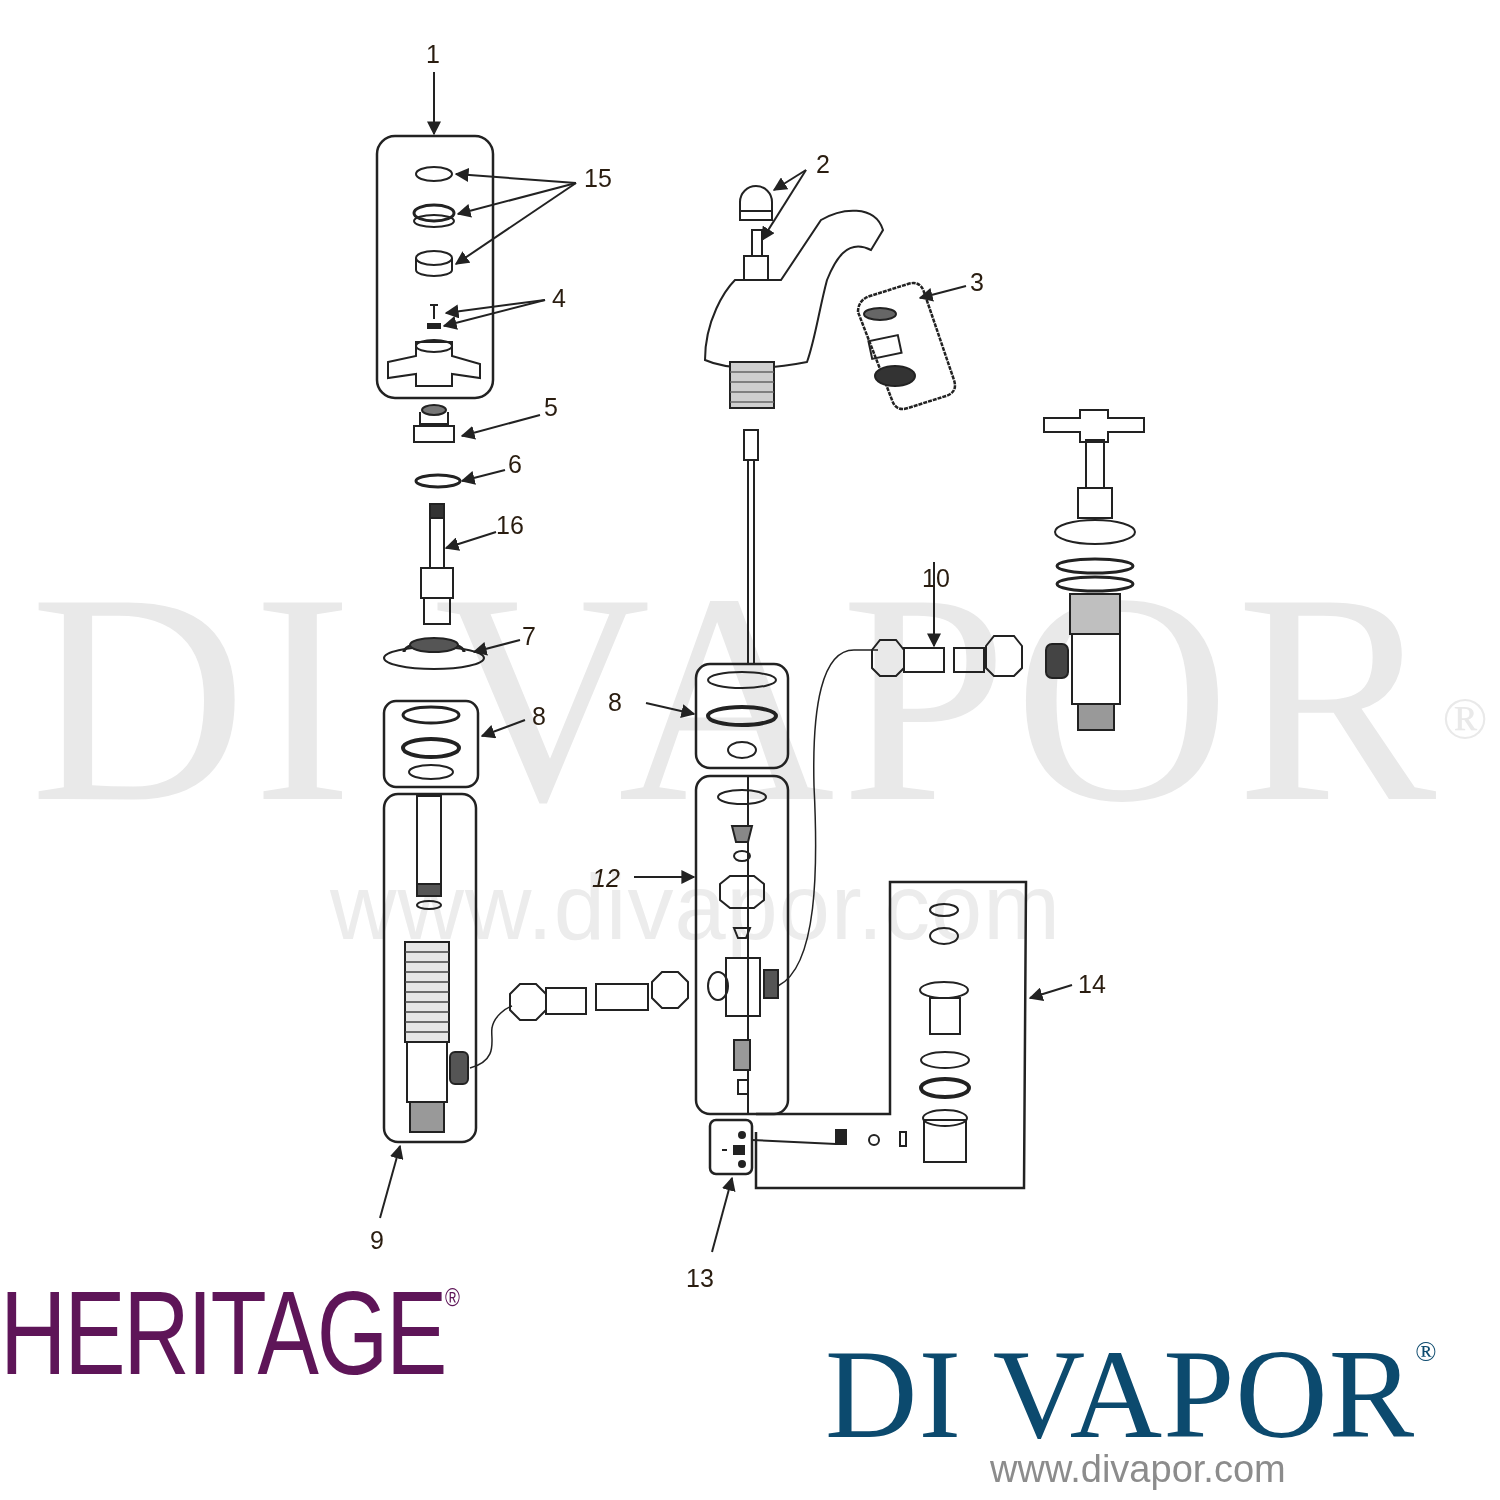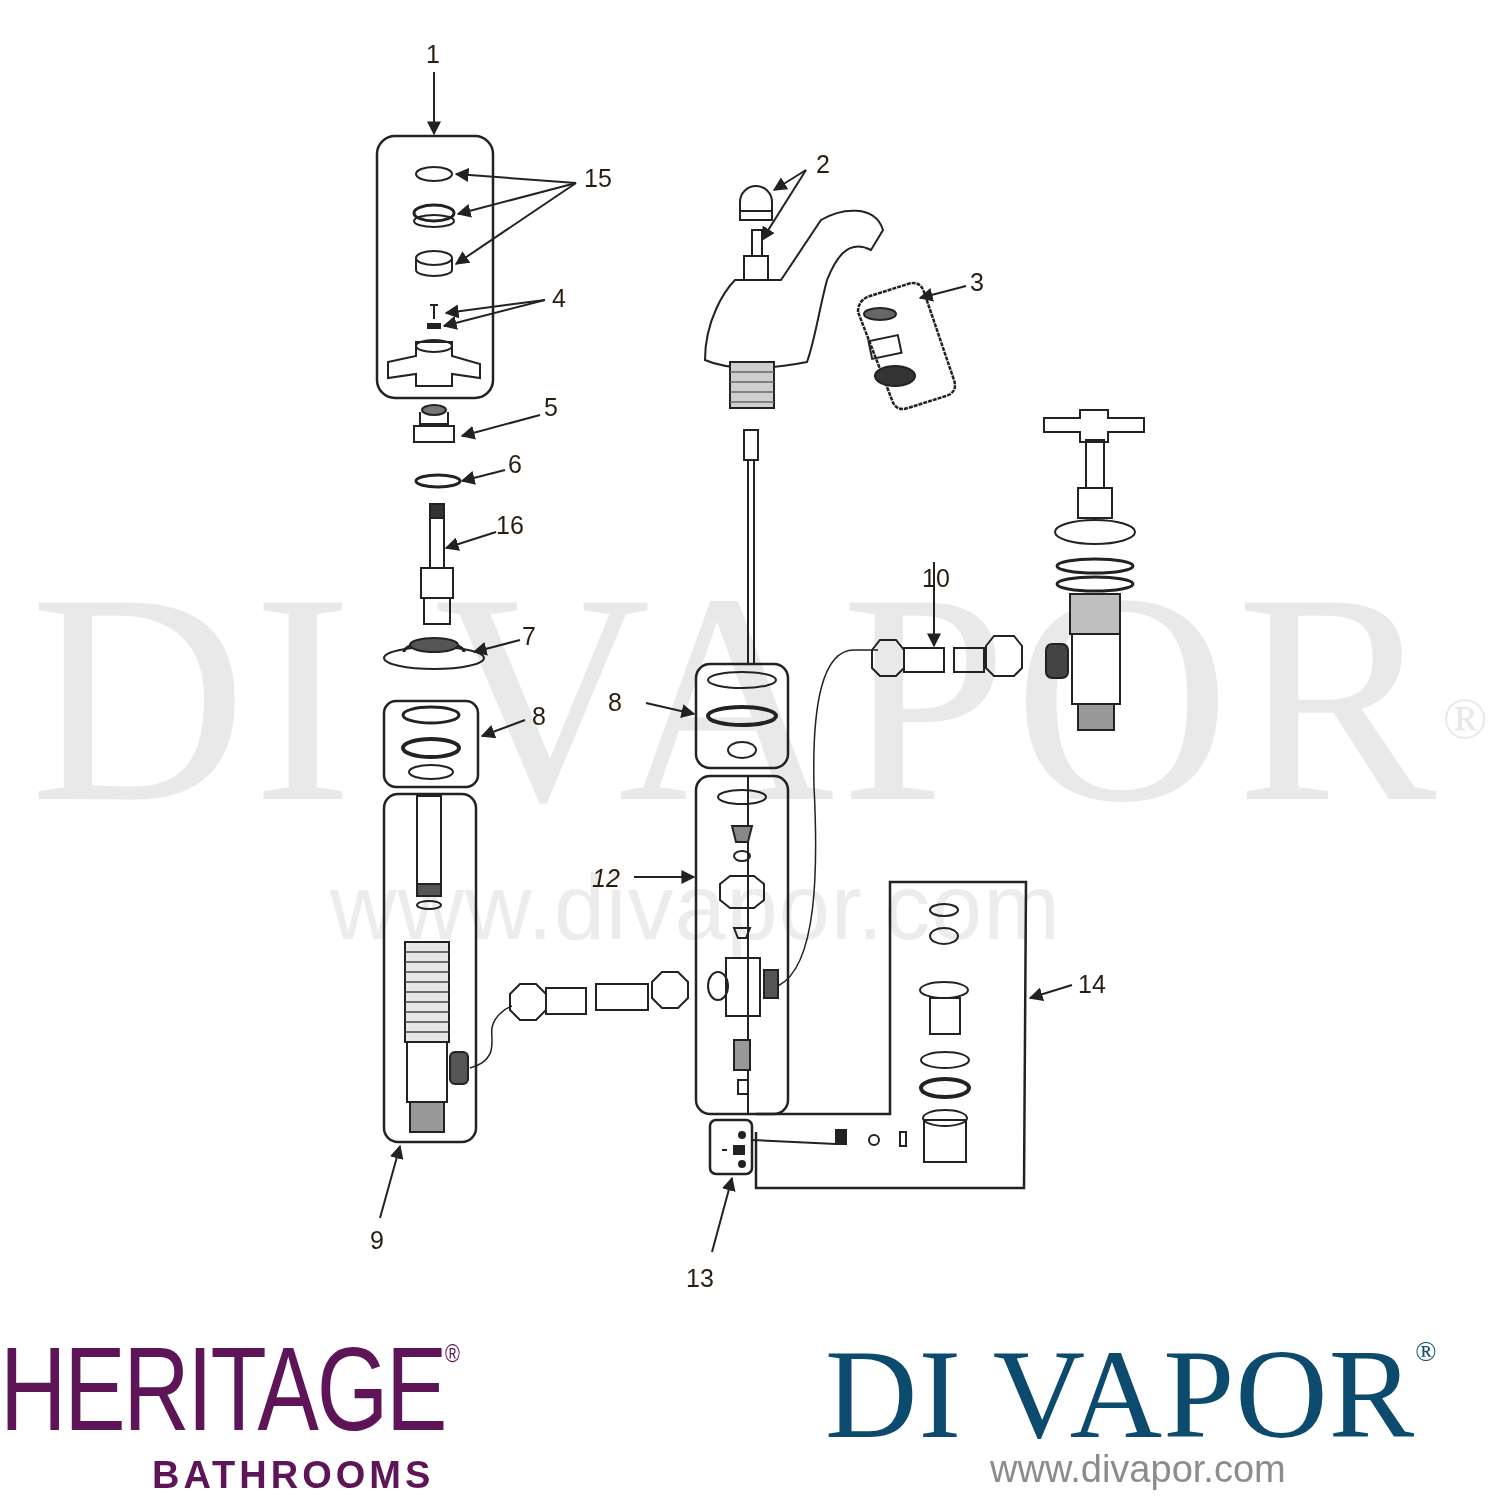--- a/index.html
+++ b/index.html
@@ -2,21 +2,21 @@
 <html><head>
 <meta charset="utf-8">
 <style>
   html,body{margin:0;padding:0;background:#fff;}
   body{width:1500px;height:1500px;position:relative;overflow:hidden;font-family:"Liberation Sans",sans-serif;}
   .wm-big{position:absolute;left:30px;top:568px;width:1440px;font-family:"Liberation Serif",serif;font-size:300px;line-height:260px;color:#e9e9e9;letter-spacing:6px;white-space:nowrap;}
   .wm-big .reg{font-size:60px;vertical-align:top;position:relative;top:20px;}
   .wm-url{position:absolute;left:330px;top:855px;font-family:"Liberation Sans",sans-serif;font-size:92px;color:#ececec;letter-spacing:1px;white-space:nowrap;}
   svg.diagram{position:absolute;left:0;top:0;}
   .callout{position:absolute;font-family:"Liberation Sans",sans-serif;font-size:25px;color:#2a1d10;line-height:1;}
-  .logo-heritage{position:absolute;left:0;top:1330px;text-align:center;}
+  .logo-heritage{position:absolute;left:0;top:1274px;text-align:center;}
   .heritage-main{font-family:"Liberation Sans",sans-serif;font-size:118px;color:#5e1558;letter-spacing:-3px;line-height:1;transform:scaleX(0.78);transform-origin:left top;white-space:nowrap;}
   .heritage-main .reg{font-size:26px;vertical-align:top;position:relative;top:10px;letter-spacing:0;}
   .heritage-sub{position:absolute;left:152px;top:124px;font-family:"Liberation Sans",sans-serif;font-weight:bold;font-size:38px;color:#5e1558;letter-spacing:4px;white-space:nowrap;}
   .logo-divapor{position:absolute;left:825px;top:1330px;}
   .divapor-main{font-family:"Liberation Serif",serif;font-size:128px;color:#0c4a6e;line-height:1;letter-spacing:1px;white-space:nowrap;}
   .divapor-main .reg{font-size:28px;vertical-align:top;position:relative;top:8px;}
   .divapor-url{position:absolute;left:165px;top:118px;font-family:"Liberation Sans",sans-serif;font-size:38px;color:#8c8c8c;white-space:nowrap;}
 </style>
 </head>
 <body>
@@ -234,19 +234,18 @@
 <span class="callout" style="left:922px;top:522px;margin-top:44px;">10</span>
 <span class="callout" style="left:608px;top:690px;">8</span>
 <span class="callout" style="left:592px;top:866px;font-style:italic;">12</span>
 <span class="callout" style="left:686px;top:1266px;">13</span>
 <span class="callout" style="left:1078px;top:972px;">14</span>
 <span class="callout" style="left:584px;top:166px;">15</span>
 <span class="callout" style="left:496px;top:513px;">16</span>
 
 <div class="logo-heritage">
   <div class="heritage-main"><span>HERITAGE</span><span class="reg">®</span></div>
-  <div class="heritage-sub">BATHROOMS</div>
 </div>
 
 <div class="logo-divapor">
   <div class="divapor-main"><span>DI VAPOR</span><span class="reg">®</span></div>
   <div class="divapor-url">www.divapor.com</div>
 </div>
 
 </body></html>

